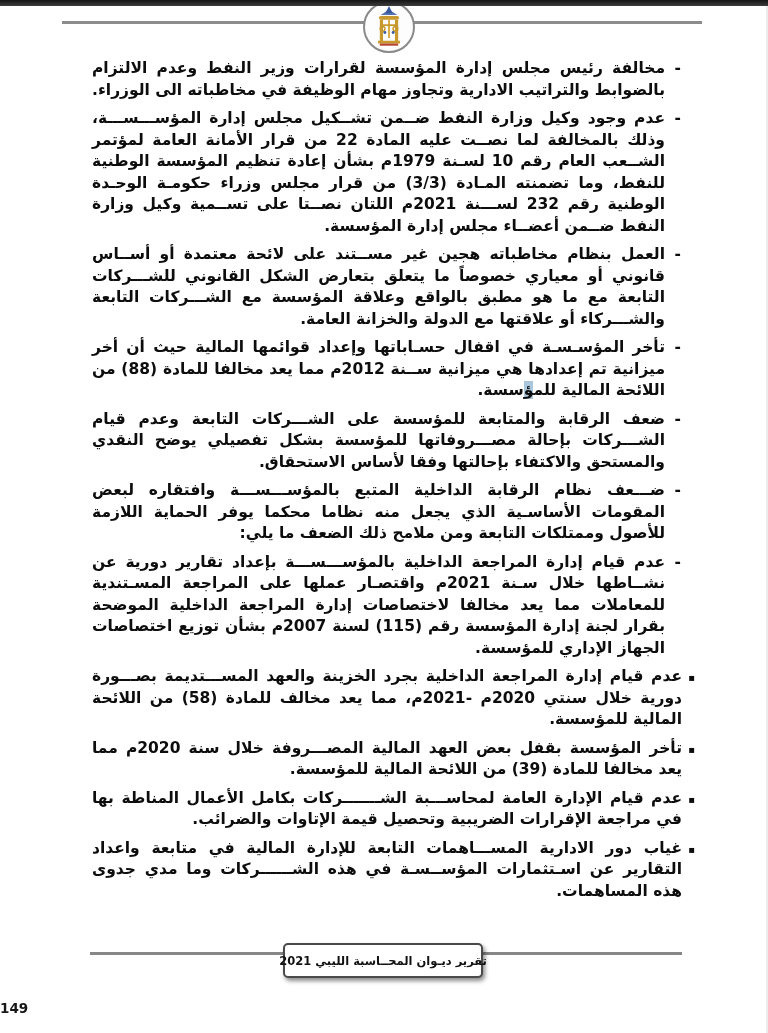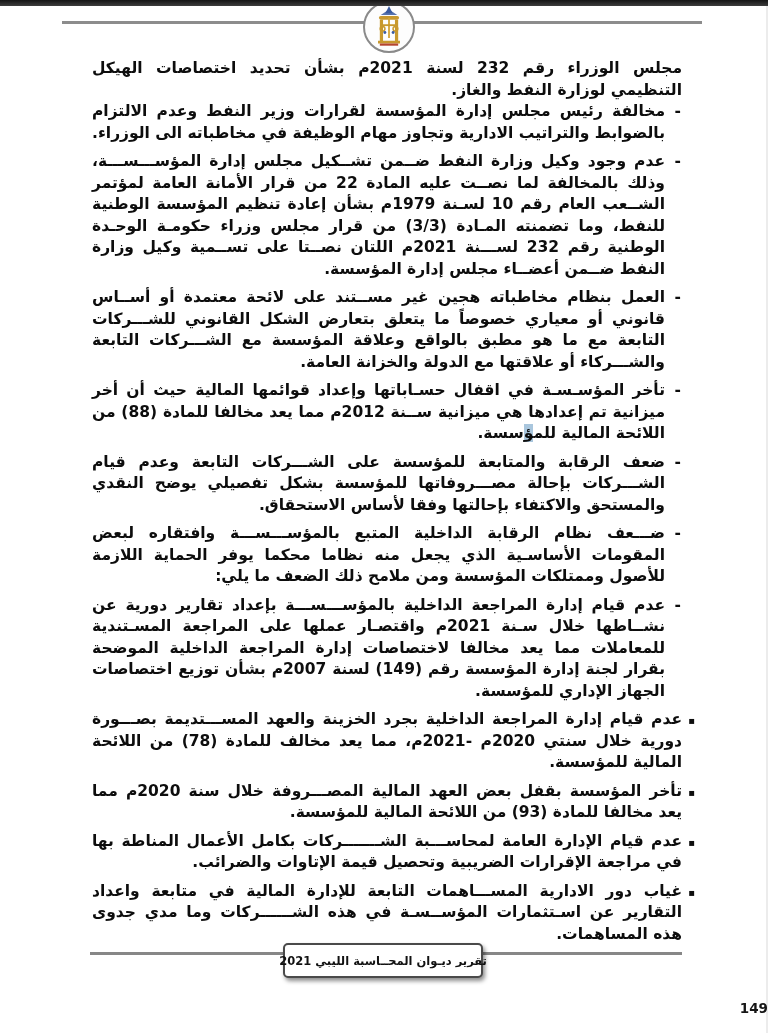--- a/index.html
+++ b/index.html
@@ -62,21 +62,21 @@
     box-shadow:2px 3px 4px rgba(0,0,0,0.45);
     display:flex;align-items:center;justify-content:center;
     z-index:2;
   }
   .footer-box span{
     direction:rtl;font-size:11.5px;font-weight:700;color:#111;
     white-space:nowrap;
   }
   .page-number{
     position:absolute;top:1000px;left:0;width:768px;
-    text-align:right;font-size:13.5px;font-weight:700;color:#161616;
+    text-align:left;font-size:13.5px;font-weight:700;color:#161616;
   }
 </style>
 </head>
 <body>
 
 <div class="page">
 
   <div class="topbar"></div>
 
   <div class="header-rule"></div>
@@ -94,21 +94,20 @@
       <circle cx="31" cy="26" r="2.6" fill="none" stroke="#c8992e" stroke-width="1.6"></circle>
       <circle cx="19.5" cy="30" r="1.6" fill="#3a5ba0"></circle>
       <circle cx="28.5" cy="30" r="1.6" fill="#3a5ba0"></circle>
       <rect x="12" y="39" width="24" height="3" fill="#c8992e"></rect>
       <rect x="14" y="42" width="20" height="2.4" fill="#b5452f"></rect>
     </svg>
   </div>
 
   <div class="content">
 
-    <p class="para">مجلس الوزراء رقم 232 لسنة 2021م بشأن تحديد اختصاصات الهيكل التنظيمي لوزارة النفط والغاز.</p>
 
     <div class="li dash">
       <span class="marker">-</span>
       <p>مخالفة رئيس مجلس إدارة المؤسسة لقرارات وزير النفط وعدم الالتزام بالضوابط والتراتيب الادارية وتجاوز مهام الوظيفة في مخاطباته الى الوزراء.</p>
     </div>
 
     <div class="li dash">
       <span class="marker">-</span>
       <p>عدم وجود وكيل وزارة النفط ضــمن تشــكيل مجلس إدارة المؤســـســـة، وذلك بالمخالفة لما نصــت عليه المادة 22 من قرار الأمانة العامة لمؤتمر الشــعب العام رقم 10 لسـنة 1979م بشأن إعادة تنظيم المؤسسة الوطنية للنفط، وما تضمنته المـادة (3/3) من قرار مجلس وزراء حكومـة الوحـدة الوطنية رقم 232 لســـنة 2021م اللتان نصــتا على تســمية وكيل وزارة النفط ضــمن أعضــاء مجلس إدارة المؤسسة.</p>
     </div>
@@ -123,36 +122,36 @@
       <p><span>تأخر المؤسـسـة في اقفال حسـاباتها وإعداد قوائمها المالية حيث أن أخر ميزانية تم إعدادها هي ميزانية ســنة 2012م مما يعد مخالفا للمادة (88) من اللائحة المالية للم‍</span><span class="hl">‍ؤ</span><span>سسة.</span></p>
     </div>
 
     <div class="li dash">
       <span class="marker">-</span>
       <p>ضعف الرقابة والمتابعة للمؤسسة على الشـــركات التابعة وعدم قيام الشـــركات بإحالة مصـــروفاتها للمؤسسة بشكل تفصيلي يوضح النقدي والمستحق والاكتفاء بإحالتها وفقا لأساس الاستحقاق.</p>
     </div>
 
     <div class="li dash">
       <span class="marker">-</span>
-      <p>ضـــعف نظام الرقابة الداخلية المتبع بالمؤســـســـة وافتقاره لبعض المقومات الأساسـية الذي يجعل منه نظاما محكما يوفر الحماية اللازمة للأصول وممتلكات المؤسسة ومن ملامح ذلك الضعف ما يلي:</p>
+      <p>ضـــعف نظام الرقابة الداخلية المتبع بالمؤســـســـة وافتقاره لبعض المقومات الأساسـية الذي يجعل منه نظاما محكما يوفر الحماية اللازمة للأصول وممتلكات التابعة ومن ملامح ذلك الضعف ما يلي:</p>
     </div>
 
     <div class="li dash">
       <span class="marker">-</span>
-      <p>عدم قيام إدارة المراجعة الداخلية بالمؤســـســـة بإعداد تقارير دورية عن نشــاطها خلال سـنة 2021م واقتصـار عملها على المراجعة المسـتندية للمعاملات مما يعد مخالفا لاختصاصات إدارة المراجعة الداخلية الموضحة بقرار لجنة إدارة المؤسسة رقم (149) لسنة 2007م بشأن توزيع اختصاصات الجهاز الإداري للمؤسسة.</p>
+      <p>عدم قيام إدارة المراجعة الداخلية بالمؤســـســـة بإعداد تقارير دورية عن نشــاطها خلال سـنة 2021م واقتصـار عملها على المراجعة المسـتندية للمعاملات مما يعد مخالفا لاختصاصات إدارة المراجعة الداخلية الموضحة بقرار لجنة إدارة المؤسسة رقم (115) لسنة 2007م بشأن توزيع اختصاصات الجهاز الإداري للمؤسسة.</p>
     </div>
 
     <div class="li sq">
       <span class="marker">▪</span>
-      <p>عدم قيام إدارة المراجعة الداخلية بجرد الخزينة والعهد المســـتديمة بصـــورة دورية خلال سنتي 2020م -2021م، مما يعد مخالف للمادة (78) من اللائحة المالية للمؤسسة.</p>
+      <p>عدم قيام إدارة المراجعة الداخلية بجرد الخزينة والعهد المســـتديمة بصـــورة دورية خلال سنتي 2020م -2021م، مما يعد مخالف للمادة (58) من اللائحة المالية للمؤسسة.</p>
     </div>
 
     <div class="li sq">
       <span class="marker">▪</span>
-      <p>تأخر المؤسسة بقفل بعض العهد المالية المصـــروفة خلال سنة 2020م مما يعد مخالفا للمادة (93) من اللائحة المالية للمؤسسة.</p>
+      <p>تأخر المؤسسة بقفل بعض العهد المالية المصـــروفة خلال سنة 2020م مما يعد مخالفا للمادة (39) من اللائحة المالية للمؤسسة.</p>
     </div>
 
     <div class="li sq">
       <span class="marker">▪</span>
       <p>عدم قيام الإدارة العامة لمحاســـبة الشـــــــركات بكامل الأعمال المناطة بها في مراجعة الإقرارات الضريبية وتحصيل قيمة الإتاوات والضرائب.</p>
     </div>
 
     <div class="li sq">
       <span class="marker">▪</span>
       <p>غياب دور الادارية المســـاهمات التابعة للإدارة المالية في متابعة واعداد التقارير عن اسـتثمارات المؤســسـة في هذه الشــــــركات وما مدي جدوى هذه المساهمات.</p>

